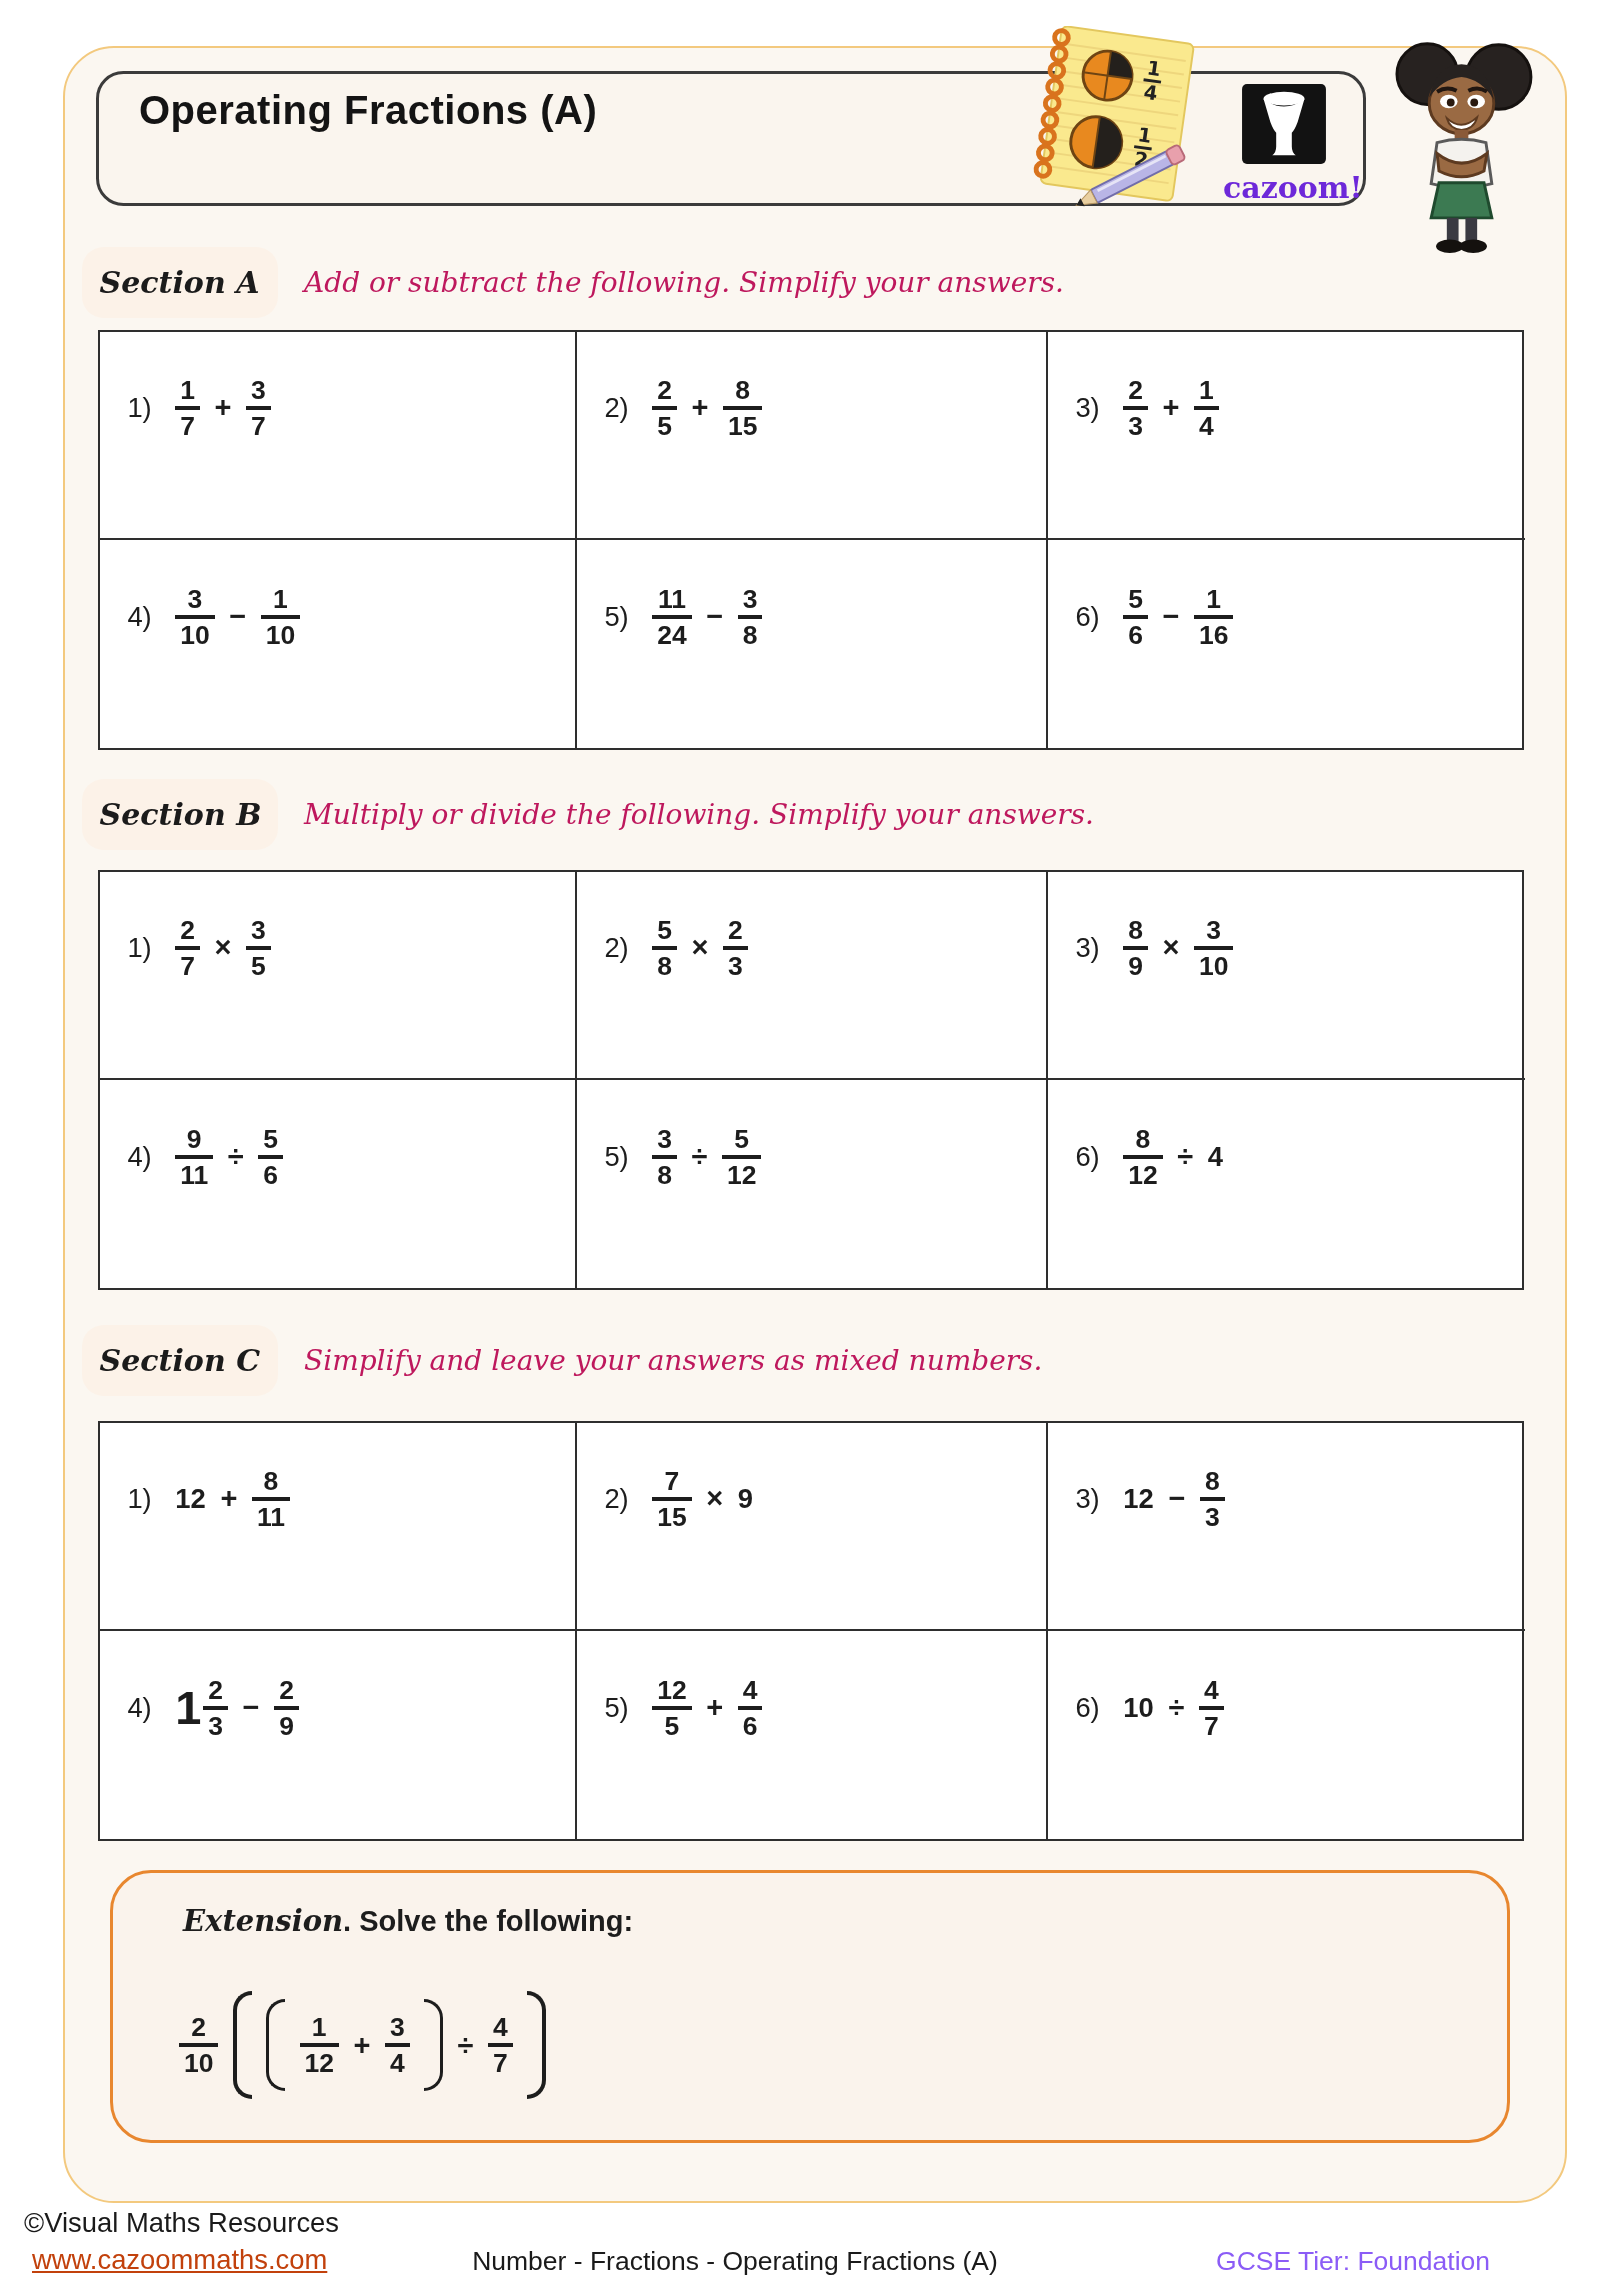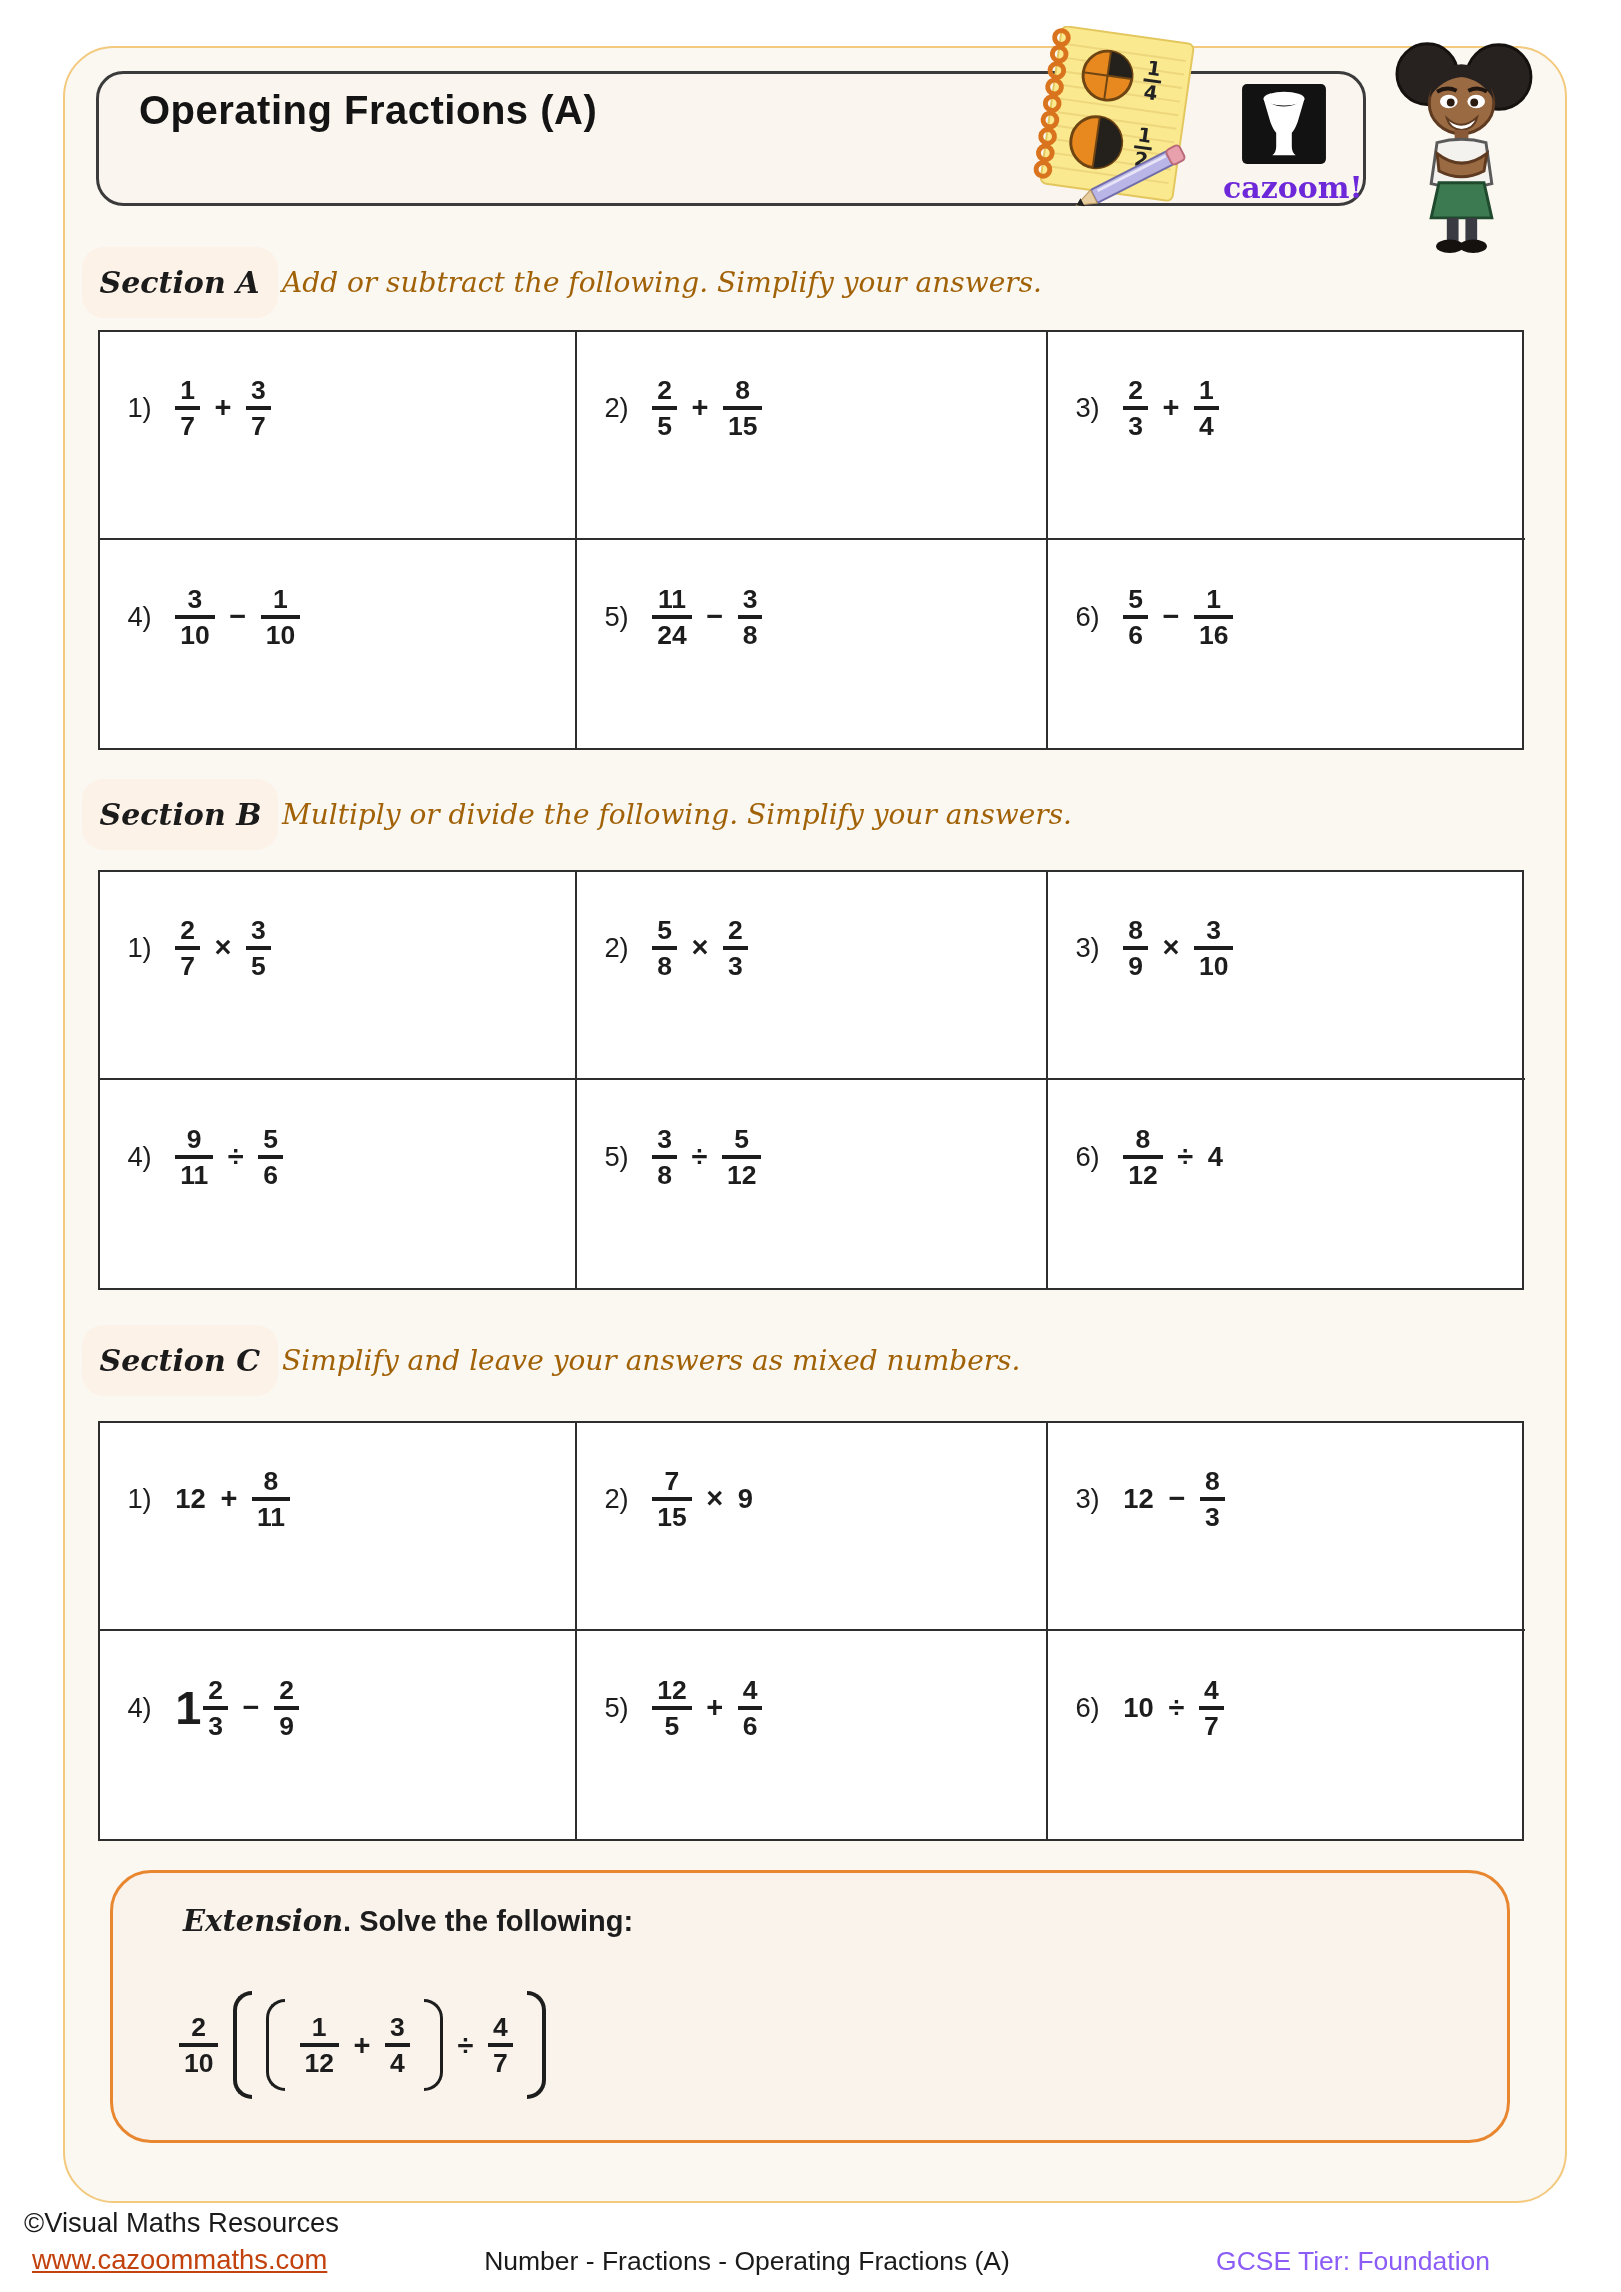--- a/index.html
+++ b/index.html
@@ -6,21 +6,21 @@
     font-family:"Liberation Sans",sans-serif;color:#1d1d1d;}
   .abs{position:absolute;}
   
   .page-frame{left:63px;top:46px;width:1500px;height:2153px;border:2.9px solid #f3c97e;border-radius:51px;background:#fbf7f1;}
   
   .title-box{left:96px;top:71px;width:1264px;height:129px;border:3.9px solid #3b3b3b;border-radius:27.4px;background:#faf5ee;}
   .title-text{left:139px;top:110px;font:700 40px "Liberation Sans",sans-serif;letter-spacing:0.5px;color:#141414;}
   
   .sec-label{width:196px;height:71px;background:#fcf2e8;border-radius:21.6px;display:flex;align-items:center;padding-left:17.6px;box-sizing:border-box;
     font:700 italic 30px "DejaVu Serif",serif;color:#1b1b1b;left:82px;}
-  .sec-instr{left:282px;height:71px;display:flex;align-items:center;font:italic 28px "DejaVu Serif",serif;color:#a16207;}
+  .sec-instr{left:304px;height:71px;display:flex;align-items:center;font:italic 28px "DejaVu Serif",serif;color:#be185d;}
   
   .ptable{left:98px;width:1426px;display:grid;grid-template-columns:477px 471px 477px;grid-auto-rows:208px;
     background:#ffffff;border:2px solid #2e2e2e;box-sizing:border-box;}
   .cell{border-right:2px solid #2e2e2e;border-bottom:2px solid #2e2e2e;display:flex;align-items:center;
     padding:0 0 54px 27.4px;box-sizing:border-box;}
   .cell:nth-child(3n){border-right:none;}
   .cell:nth-child(n+4){border-bottom:none;}
   .pno{font:400 27.4px "Liberation Sans",sans-serif;margin-right:23.5px;}
   .expr{display:flex;align-items:center;gap:14.7px;}
   .frac{display:inline-flex;flex-direction:column;align-items:center;font:700 26.5px/1 "Liberation Sans",sans-serif;}
@@ -36,21 +36,21 @@
   .ext-name{font:700 italic 29px "DejaVu Serif",serif;}
   .ext-expr{left:179px;top:1988px;height:114px;display:flex;align-items:center;gap:14.7px;}
   .brk{box-sizing:border-box;width:18.6px;}
   .brk.outer{height:108px;border-width:4.9px;}
   .brk.inner{height:92px;border-width:3.9px;}
   .brk.open{border-style:solid;border-color:#1d1d1d;border-right:none;border-radius:21.6px 0 0 21.6px;}
   .brk.close{border-style:solid;border-color:#1d1d1d;border-left:none;border-radius:0 21.6px 21.6px 0;}
   
   .f-copy{left:24px;top:2207px;font:400 27.4px "Liberation Sans",sans-serif;color:#1a1a1a;}
   .f-link{left:32px;top:2244px;font:400 27.4px "Liberation Sans",sans-serif;color:#c2410c;text-decoration:underline;cursor:pointer;}
-  .f-center{left:12px;top:2246px;width:1470px;text-align:center;font:400 26.5px "Liberation Sans",sans-serif;color:#1a1a1a;}
+  .f-center{left:0;top:2246px;width:1470px;text-align:center;font:400 26.5px "Liberation Sans",sans-serif;color:#1a1a1a;}
   .f-right{right:131px;top:2246px;font:400 26.5px "Liberation Sans",sans-serif;color:#8b5cf6;}
   
   .logo{left:1223px;top:84px;width:122px;text-align:center;}
   .logo-text{font:700 30px "DejaVu Serif",serif;color:#6d28d9;margin-top:2px;}
 </style>
 </head>
 <body>
 
 <div class="abs page-frame"></div>
 

